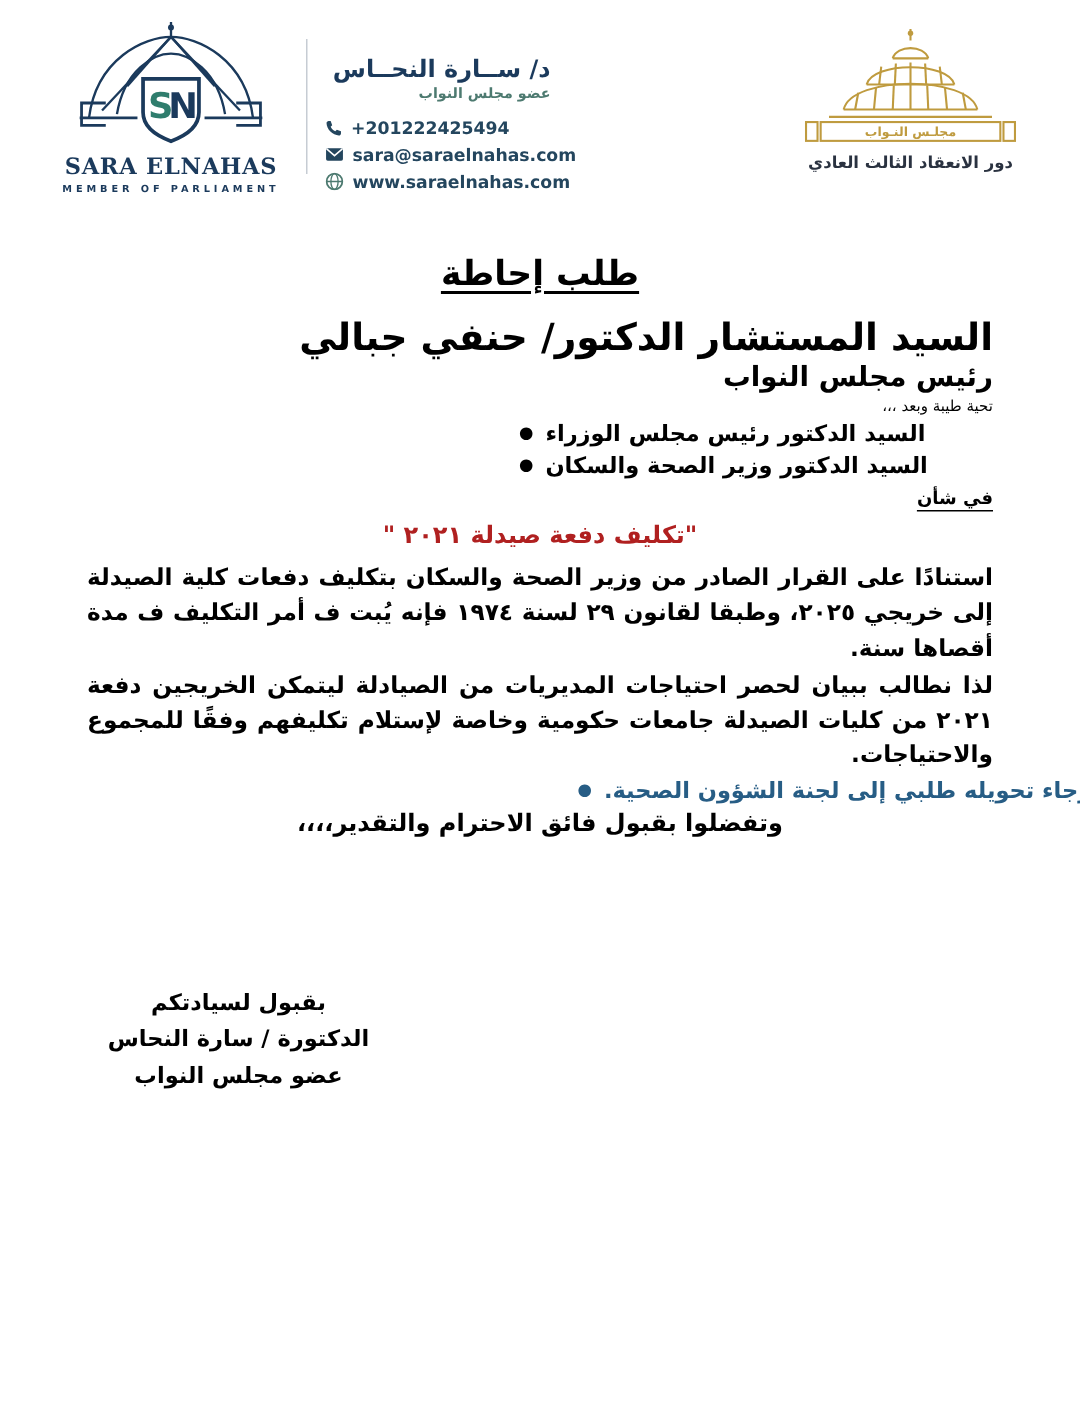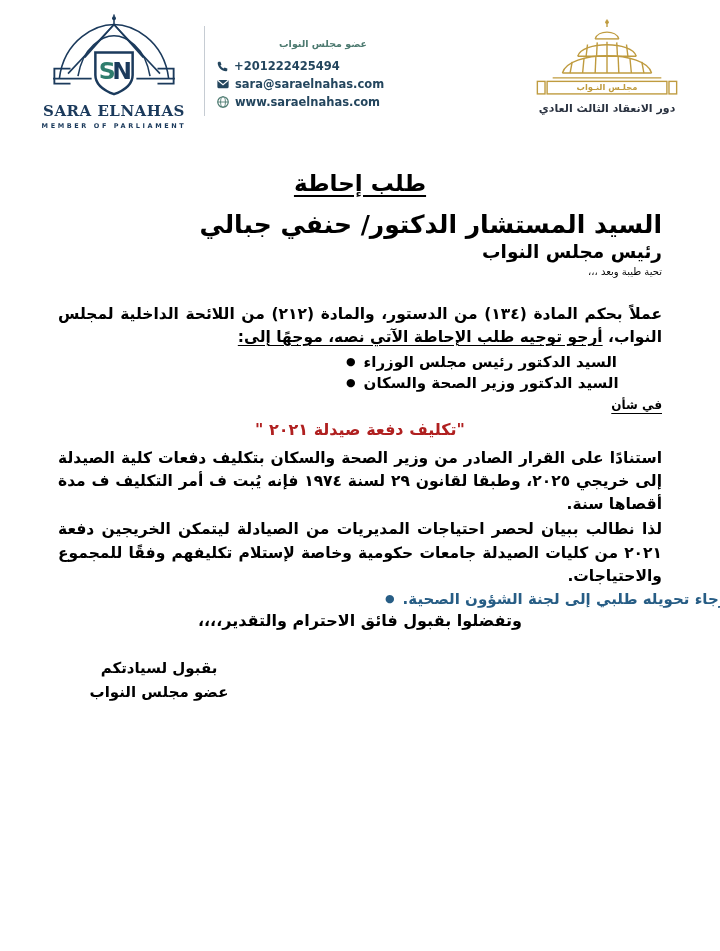--- a/index.html
+++ b/index.html
@@ -101,20 +101,21 @@
         <text x="99" y="104" font-size="38" font-weight="bold" fill="#2f7d6d" text-anchor="middle">S</text>
         <text x="123" y="104" font-size="38" font-weight="bold" fill="#1b3a5c" text-anchor="middle">N</text>
       </svg>
       <div class="en-name">SARA ELNAHAS</div>
       <div class="en-sub">MEMBER OF PARLIAMENT</div>
     </div>
 
     <div class="lh-divider"></div>
 
     <div class="lh-contact">
+      <div class="ar-name">د/ ســارة النحــاس</div>
       <div class="ar-role">عضو مجلس النواب</div>
       <div class="contact-lines">
         <div class="contact-line">
           <svg width="11" height="11" viewBox="0 0 16 16">
             <path d="M3,1 C2,1 1,2 1,3 C1,9 7,15 13,15 C14,15 15,14 15,13 L15,11 L11,9.5 L9.5,11 C7.5,10 6,8.5 5,6.5 L6.5,5 L5,1 Z" fill="#24465e"></path>
           </svg>
           <span>+201222425494</span>
         </div>
         <div class="contact-line">
           <svg width="12" height="10" viewBox="0 0 16 12">
@@ -173,21 +174,20 @@
     <div class="doc-title">
       <span>طلب إحاطة</span>
     </div>
 
     <div class="addressee">
       <div class="addr-line1">السيد المستشار الدكتور/ حنفي جبالي</div>
       <div class="addr-line2">رئيس مجلس النواب</div>
       <div class="greeting">تحية طيبة وبعد ،،،</div>
     </div>
 
-    <p class="para intro"><span>عملاً بحكم المادة (١٣٤) من الدستور، والمادة (٢١٢) من اللائحة الداخلية لمجلس النواب، </span><span class="u">أرجو توجيه طلب الإحاطة الآتي نصه، موجهًا إلى:</span></p>
 
     <div class="bullet-line">
       <span class="dot">●</span><span class="txt">السيد الدكتور رئيس مجلس الوزراء</span>
     </div>
     <div class="bullet-line">
       <span class="dot">●</span><span class="txt">السيد الدكتور وزير الصحة والسكان</span>
     </div>
 
     <div class="subject-label">
       <span>في شأن</span>
@@ -201,16 +201,17 @@
 
     <div class="request-line">
       <span class="dot">●</span><span class="txt">برجاء تحويله طلبي إلى لجنة الشؤون الصحية.</span>
     </div>
 
     <div class="closing">وتفضلوا بقبول فائق الاحترام والتقدير،،،،</div>
   </main>
 
   <div class="signature">
     <div>بقبول لسيادتكم</div>
+    <div>الدكتورة / سارة النحاس</div>
     <div>عضو مجلس النواب</div>
   </div>
 
 </div>
 
 </body></html>

